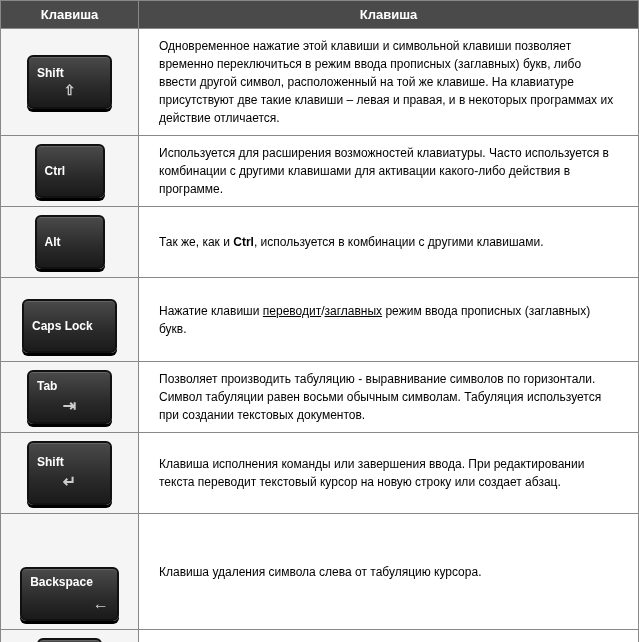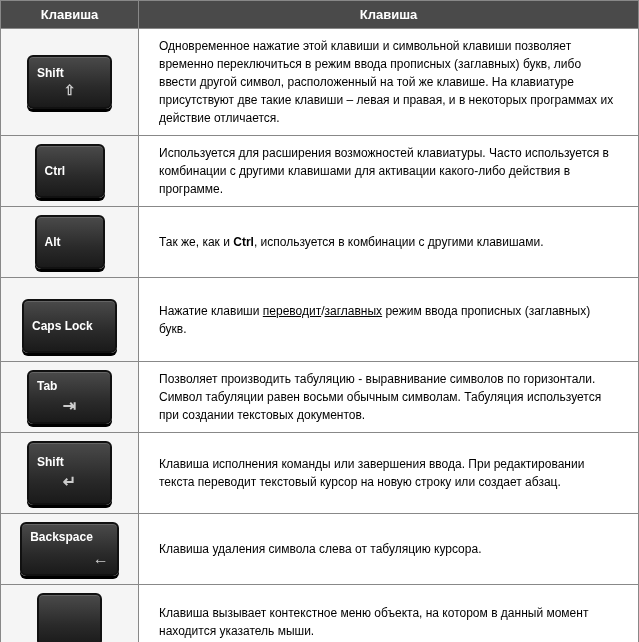--- a/index.html
+++ b/index.html
@@ -73,20 +73,21 @@
     .key-btn.wider {
       min-width: 95px;
       margin-top: 13px;
     }
     .key-btn.backspace-key {
       min-width: 95px;
       flex-direction: row;
       justify-content: space-between;
       align-items: flex-end;
       padding: 6px 8px;
+      margin-top: 45px;
     }
     .key-btn.backspace-key .key-label {
       align-self: flex-start;
     }
     .key-btn.windows-key {
       min-width: 65px;
       min-height: 54px;
     }
     .key-btn.menu-key {
       min-width: 65px;

